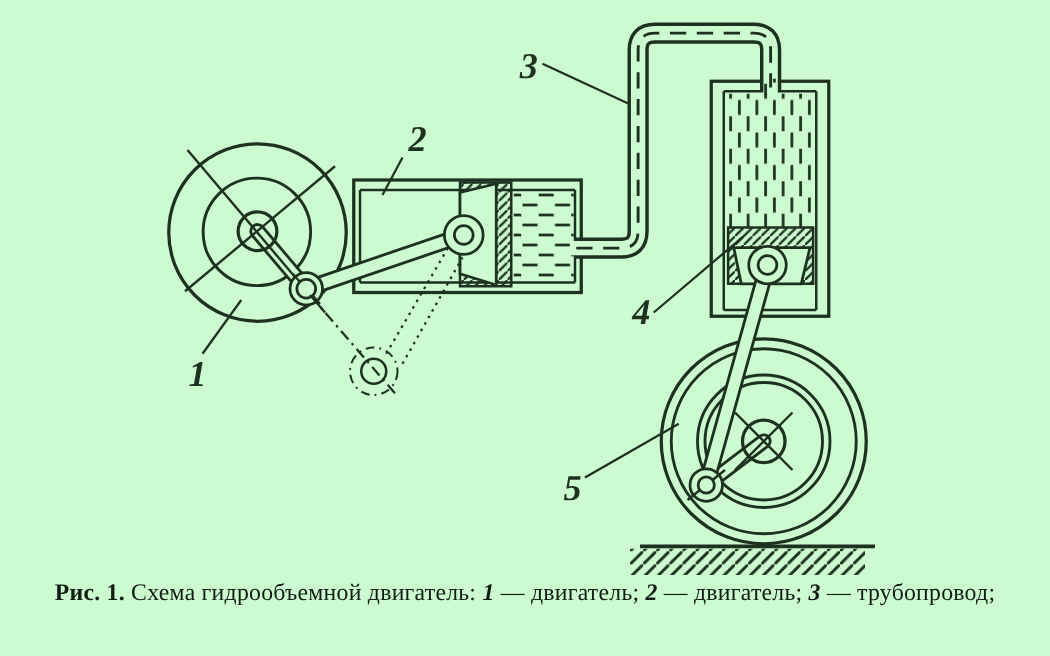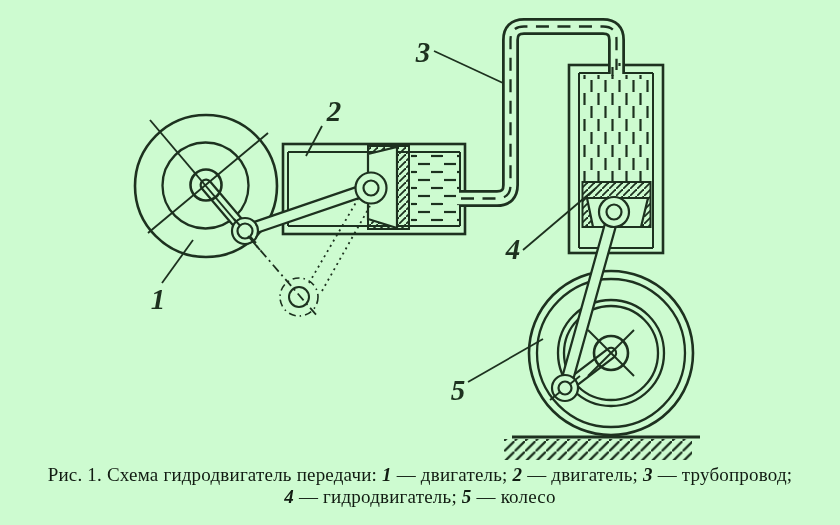--- a/index.html
+++ b/index.html
@@ -12,21 +12,21 @@
   svg text.lbl{
     font-family:"Liberation Serif", serif;
     font-style:italic;font-weight:bold;font-size:29px;
     fill:#1d311f;
   }
   .caption{
     position:absolute;left:0;top:464px;width:840px;
     text-align:center;color:#111c12;
     font-size:19px;line-height:22px;letter-spacing:0.2px;
   }
-  .caption .b{font-weight:normal;}
+  .caption .b{font-weight:bold;}
   .caption .it{font-style:italic;font-weight:bold;}
 </style>
 </head>
 <body>
 
 <svg class="stage" viewBox="0 0 840 525">
   <defs>
 
     <pattern id="hat" width="7" height="7" patternUnits="userSpaceOnUse">
       <path d="M0,7 L7,0" stroke="#1d311f" stroke-width="1.8" fill="none"></path>
@@ -165,32 +165,24 @@
     <text class="lbl" x="334" y="121" text-anchor="middle">2</text>
     <text class="lbl" x="423" y="62" text-anchor="middle">3</text>
     <text class="lbl" x="513" y="259" text-anchor="middle">4</text>
     <text class="lbl" x="458" y="400" text-anchor="middle">5</text>
   </g>
 </svg>
 
 <div class="caption">
   <div>
     <span class="b">Рис. 1.</span>
-    <span>Схема гидродвигатель передачи:</span>
+    <span>Схема гидрообъемной двигатель:</span>
     <span class="it">1</span>
     <span>—</span>
     <span>двигатель;</span>
     <span class="it">2</span>
     <span>—</span>
     <span>двигатель;</span>
     <span class="it">3</span>
     <span>—</span>
     <span>трубопровод;</span>
   </div>
-  <div>
-    <span class="it">4</span>
-    <span>—</span>
-    <span>гидродвигатель;</span>
-    <span class="it">5</span>
-    <span>—</span>
-    <span>колесо</span>
-  </div>
 </div>
 
 </body></html>

